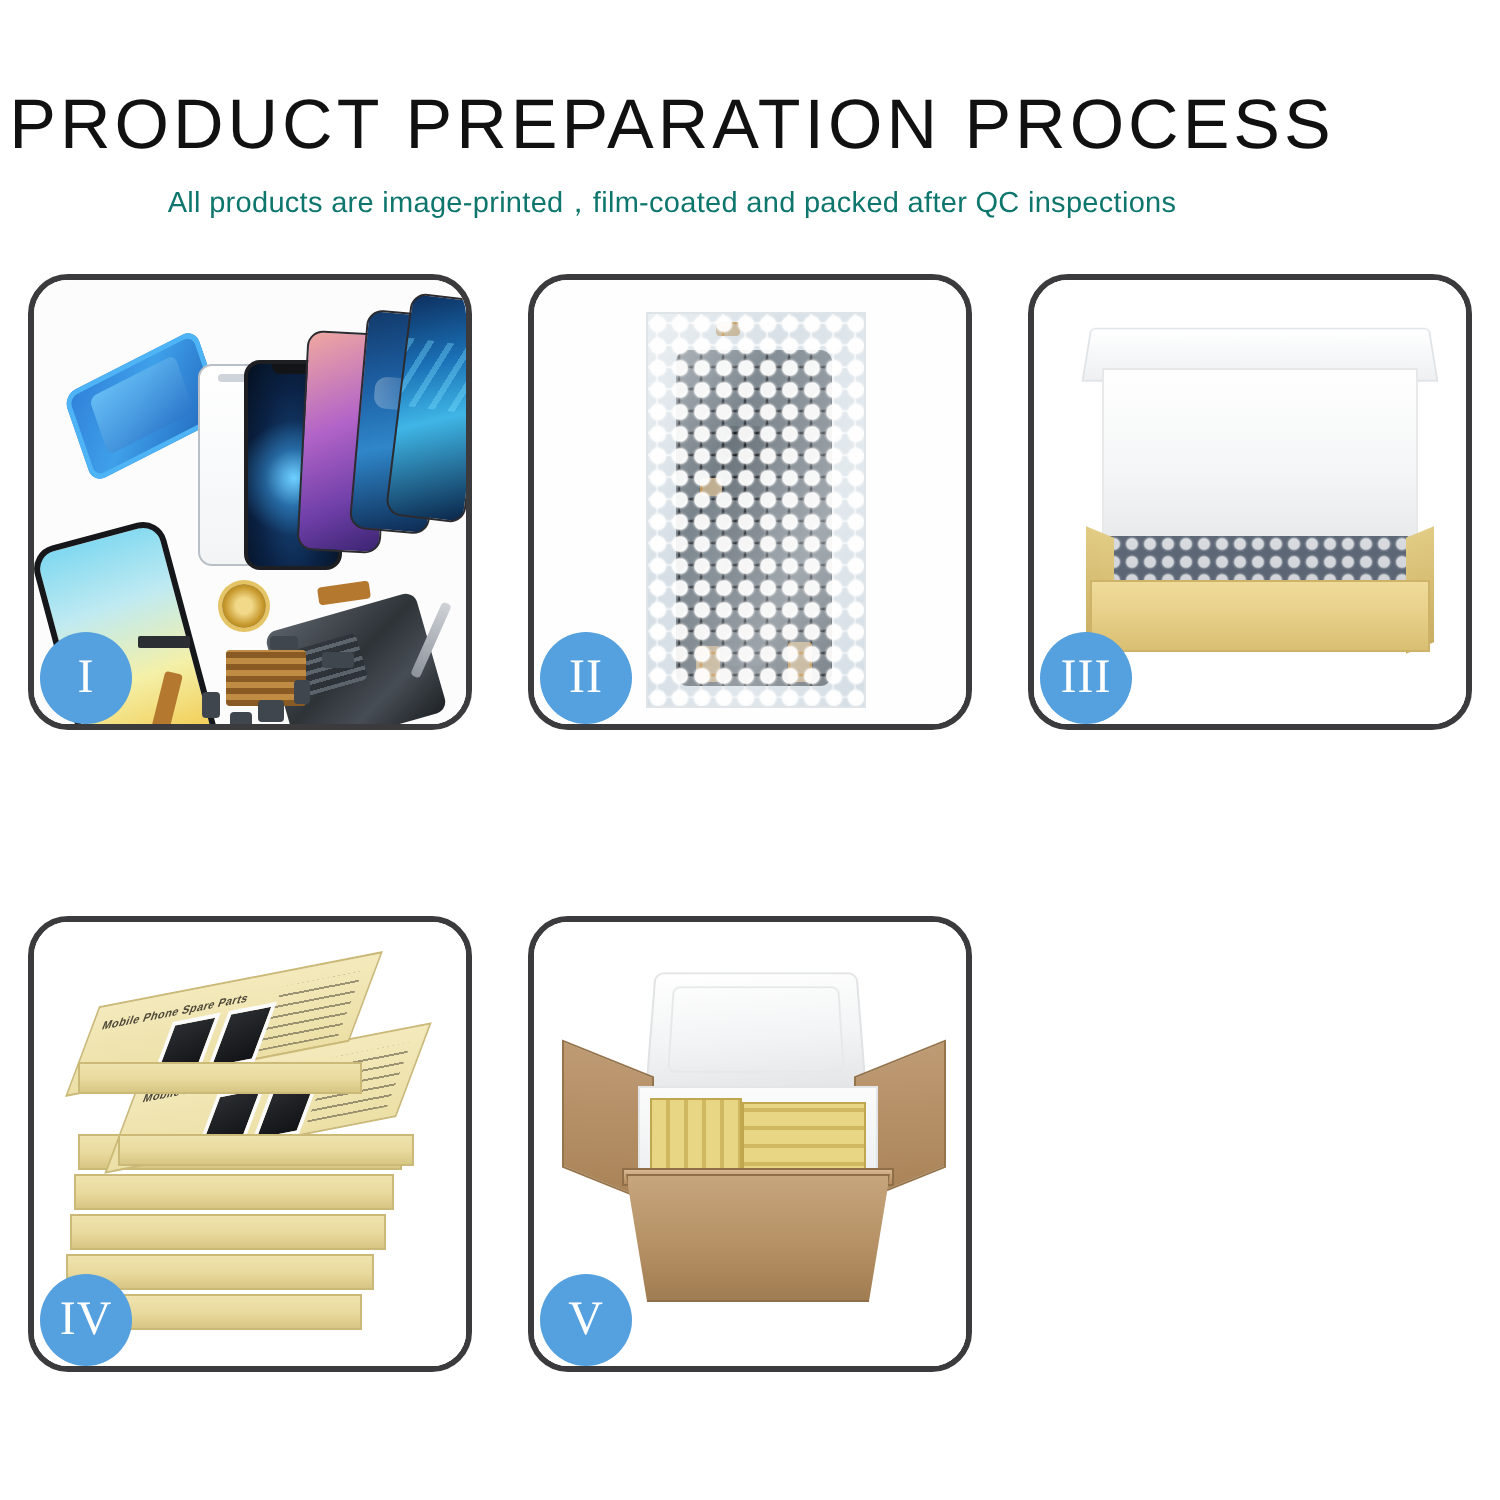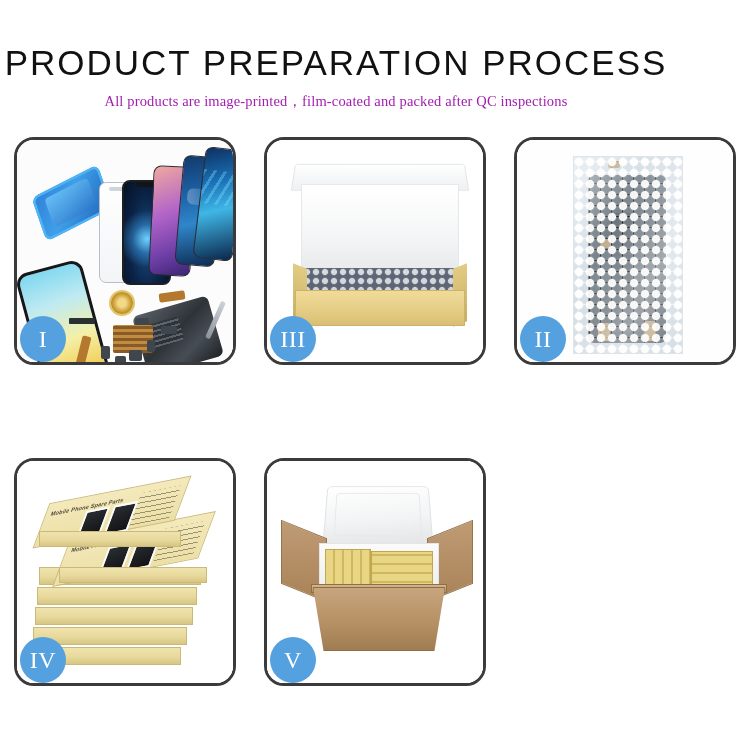--- a/index.html
+++ b/index.html
@@ -31,25 +31,25 @@
     font-weight: 400;
     letter-spacing: 2.0px;
     color: #111111;
     line-height: 40px;
     transform: scaleX(1.0);
     white-space: nowrap;
   }
   .subtitle {
     margin: 0;
     padding-top: 9px;
-    font-family: Liberation Serif, serif;
+    font-family: Liberation Sans, sans-serif;
     font-size: 14.5px;
     font-weight: 400;
     letter-spacing: 0.15px;
-    color: #a21caf;
+    color: #0f766e;
     white-space: nowrap;
   }
 
   
   .grid {
     position: absolute;
     left: 14px;
     top: 137px;
     width: 722px;
     display: grid;
@@ -415,53 +415,53 @@
         <div class="p1-sm" style="left:144px;top:186px;width:16px;height:8px;"></div>
         <div class="p1-sm" style="left:118px;top:178px;width:14px;height:7px;"></div>
         <div class="p1-tool"></div>
       </div>
     </div>
     <div class="badge">I</div>
   </div>
 
   <div class="panel">
     <div class="panel-inner">
-      <div class="scene3">
-        <div class="p3-lidback"></div>
-        <div class="p3-foam"></div>
-        <div class="p3-bubble"></div>
-        <div class="p3-leftflap"></div>
-        <div class="p3-rightflap"></div>
-        <div class="p3-front"></div>
-      </div>
-    </div>
-    <div class="badge">III</div>
-  </div>
-
-  <div class="panel">
-    <div class="panel-inner">
       <div class="scene2">
         <div class="p2-bag">
           <div class="p2-panel">
             <span class="strip"></span>
           </div>
           <div class="p2-tab" style="left:34px;top:4px;width:12px;height:7px;"></div>
           <div class="p2-tab" style="left:26px;top:82px;width:11px;height:9px;"></div>
           <div class="p2-tab" style="left:24px;top:166px;width:12px;height:18px;"></div>
           <div class="p2-tab" style="left:70px;top:164px;width:12px;height:20px;"></div>
           <div class="p2-bubbles"></div>
           <div class="p2-sheen"></div>
         </div>
       </div>
     </div>
     <div class="badge">II</div>
   </div>
 
   <div class="panel">
     <div class="panel-inner">
+      <div class="scene3">
+        <div class="p3-lidback"></div>
+        <div class="p3-foam"></div>
+        <div class="p3-bubble"></div>
+        <div class="p3-leftflap"></div>
+        <div class="p3-rightflap"></div>
+        <div class="p3-front"></div>
+      </div>
+    </div>
+    <div class="badge">III</div>
+  </div>
+
+  <div class="panel">
+    <div class="panel-inner">
       <div class="scene4">
         <div class="stackbox" style="left:14px;top:186px;width:148px;height:16px;"></div>
         <div class="stackbox" style="left:16px;top:166px;width:152px;height:16px;"></div>
         <div class="stackbox" style="left:18px;top:146px;width:156px;height:16px;"></div>
         <div class="stackbox" style="left:20px;top:126px;width:158px;height:16px;"></div>
         <div class="stackbox" style="left:22px;top:106px;width:160px;height:16px;"></div>
 
         <div class="boxtop" style="left:44px;top:66px;width:144px;height:42px;">
           <span class="boxlabel">Mobile Phone Spare Parts</span>
           <span class="win" style="left:44px;"></span>

